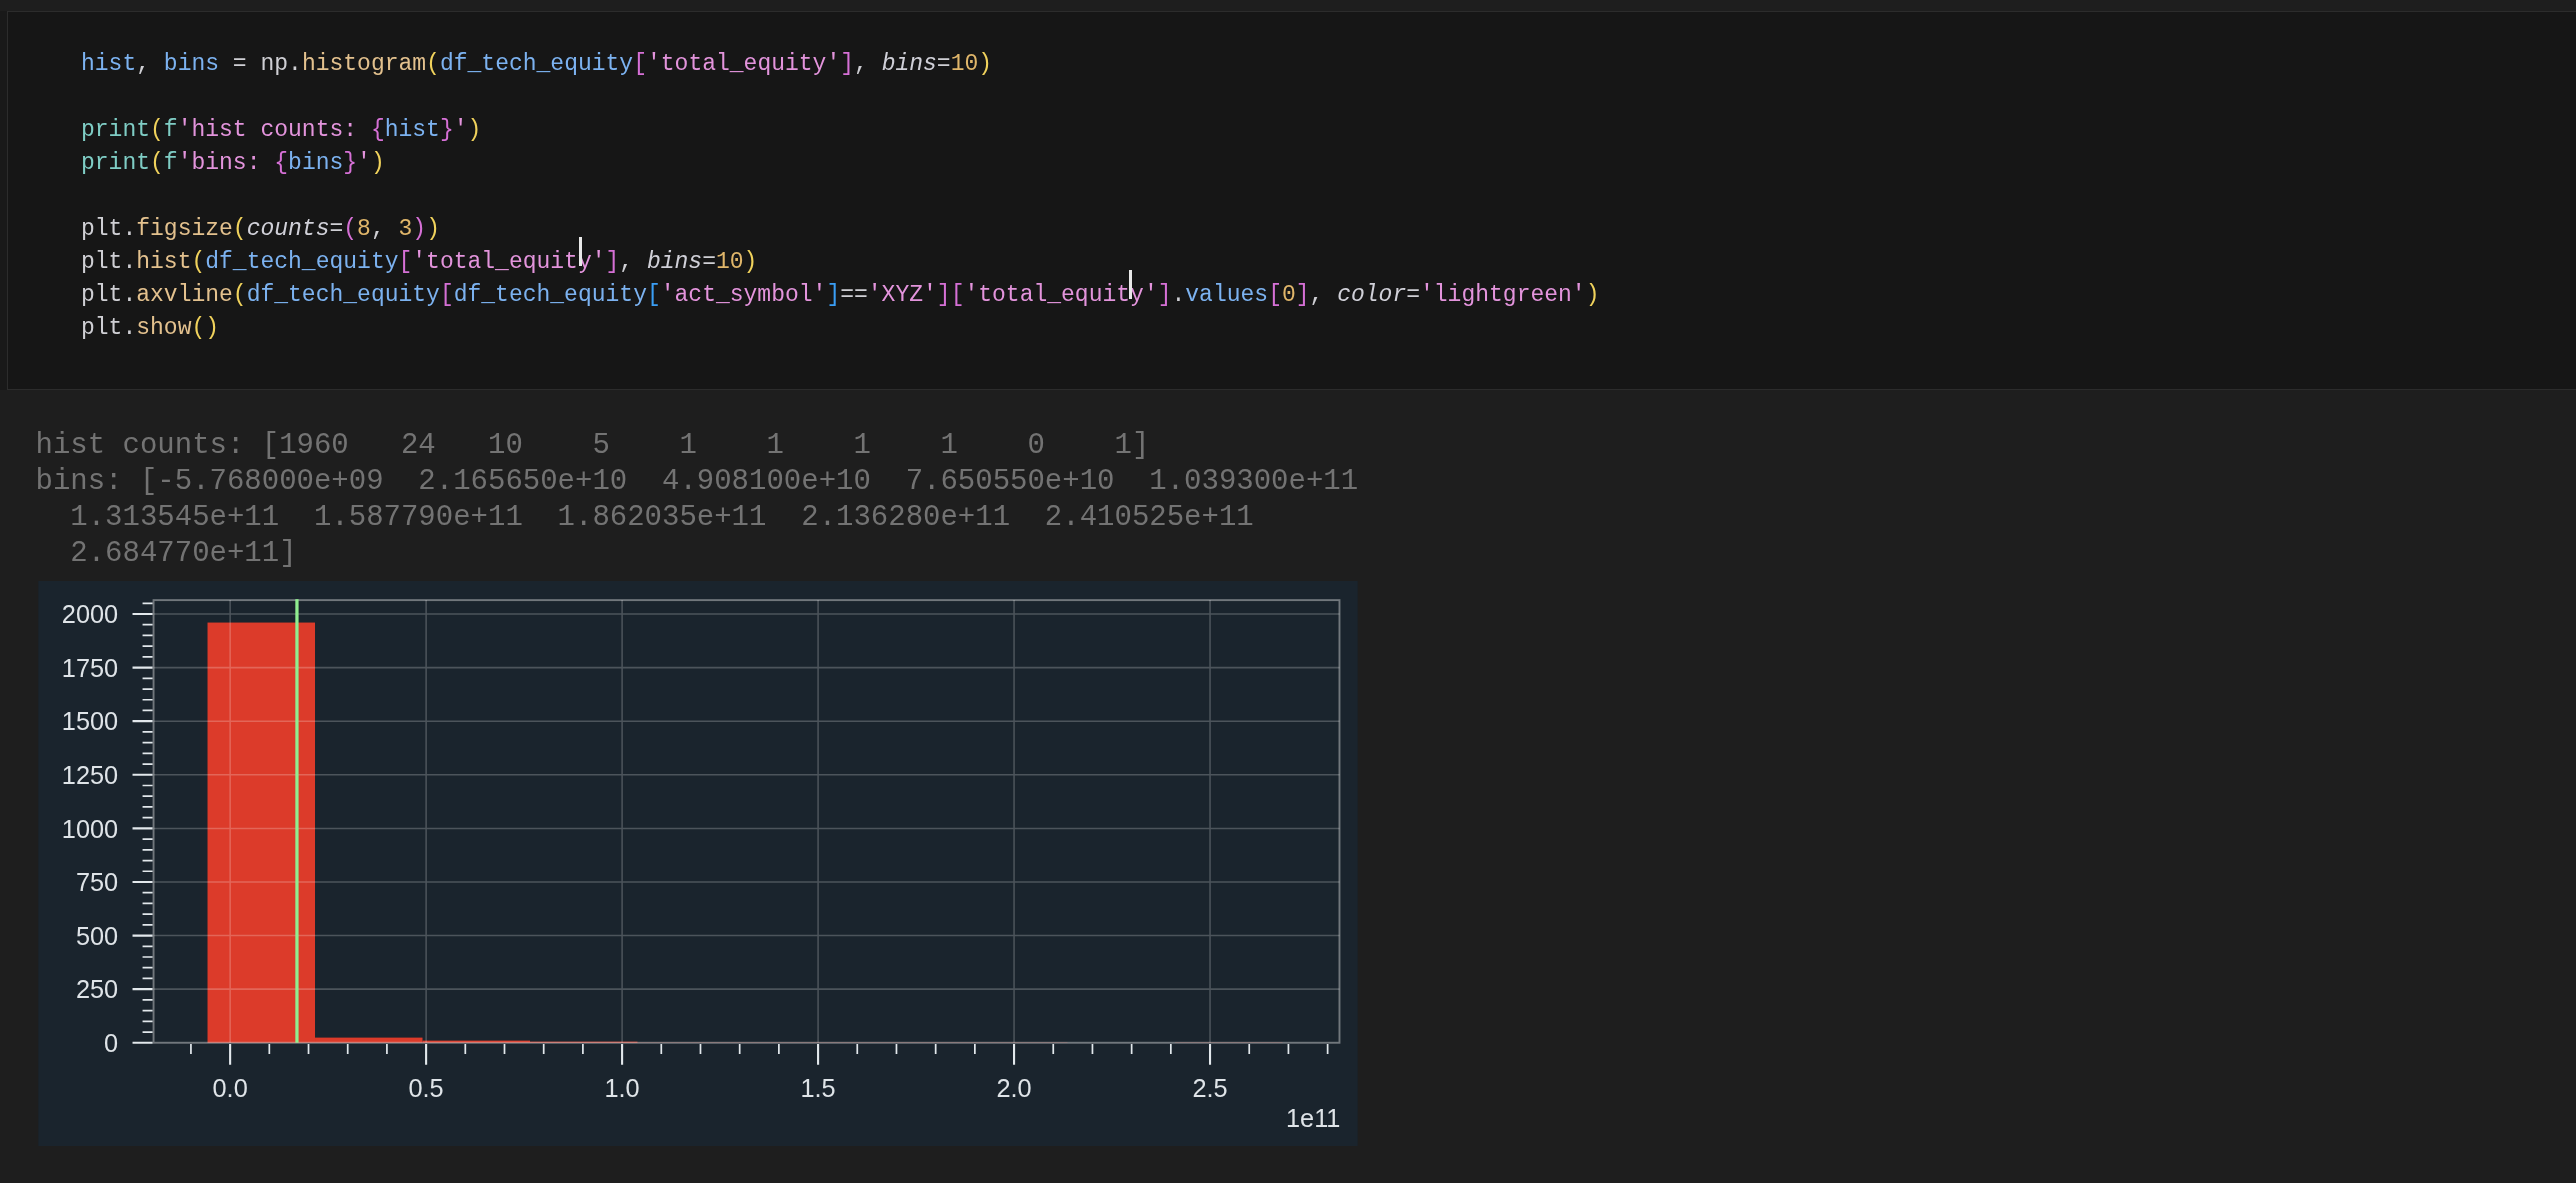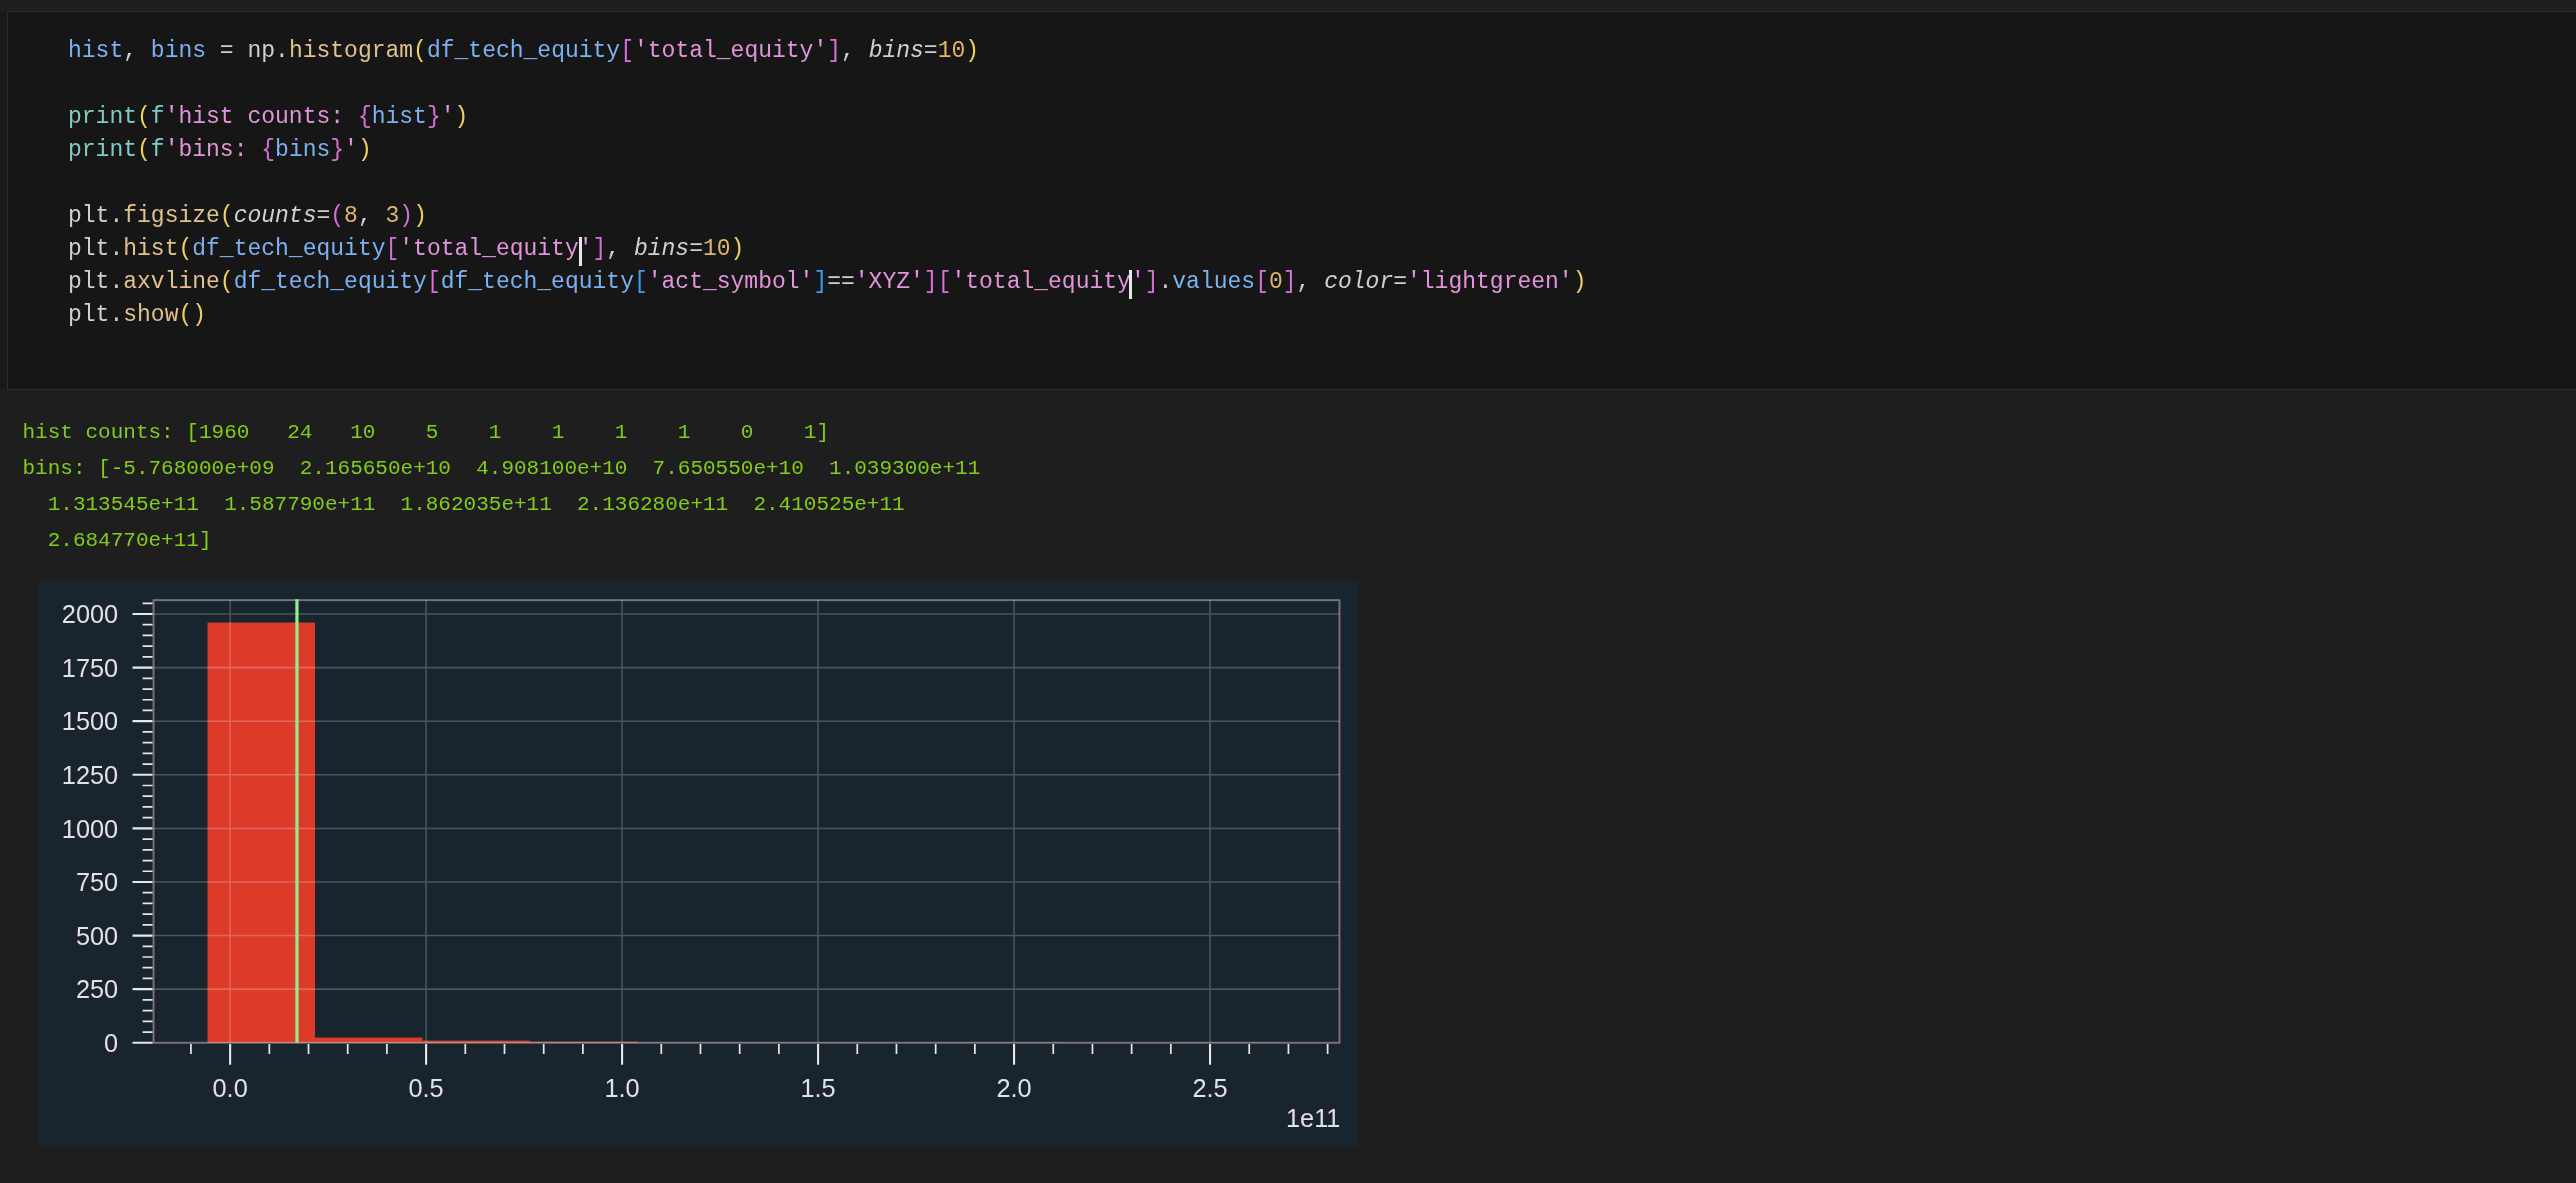--- a/index.html
+++ b/index.html
@@ -1,18 +1,18 @@
 <!DOCTYPE html>
 <html><head><meta charset="utf-8"><style>
 html,body{margin:0;padding:0;background:#1e1e1e;width:2576px;height:1184px;overflow:hidden}
 *{box-sizing:border-box}
 .cell{position:absolute;left:6.7px;top:10.5px;width:2569px;height:379px;background:#161616;border:1px solid #2c2c2c;border-right:none}
-pre{margin:0;font-family:"Liberation Mono",monospace;font-size:23px;position:absolute;white-space:pre}
+pre{margin:13px;font-family:"Liberation Mono",monospace;font-size:23px;position:absolute;white-space:pre}
 .code{left:68px;top:35px;line-height:33px;font-size:23px;color:#cfcfd4}
-.out{left:22.5px;top:415px;line-height:36px;font-size:21px;color:#84cc16}
+.out{left:22.5px;top:415px;line-height:36px;font-size:29px;color:#737373}
 .v{color:#7cb2f0}.f{color:#e3c18e}.b{color:#7fcdc5}.s{color:#e394dc}
 .g1{color:#f0d25c}.g2{color:#d670d6}.g3{color:#3a9ef5}.n{color:#e0b66a}
 .p{color:#d0d0d8;font-style:italic}
 .caret{position:absolute;width:2.9px;height:29px;background:#e8e8e8}
 </style></head>
 <body>
 <div class="cell"></div>
 <div style="position:absolute;left:0;top:10.5px;width:6.7px;height:379px;background:#191919"></div>
 <pre class="code"><span class="v">hist</span>, <span class="v">bins</span> = np.<span class="f">histogram</span><span class="g1">(</span><span class="v">df_tech_equity</span><span class="g2">[</span><span class="s">'total_equity'</span><span class="g2">]</span>, <span class="p">bins</span>=<span class="n">10</span><span class="g1">)</span>
 

